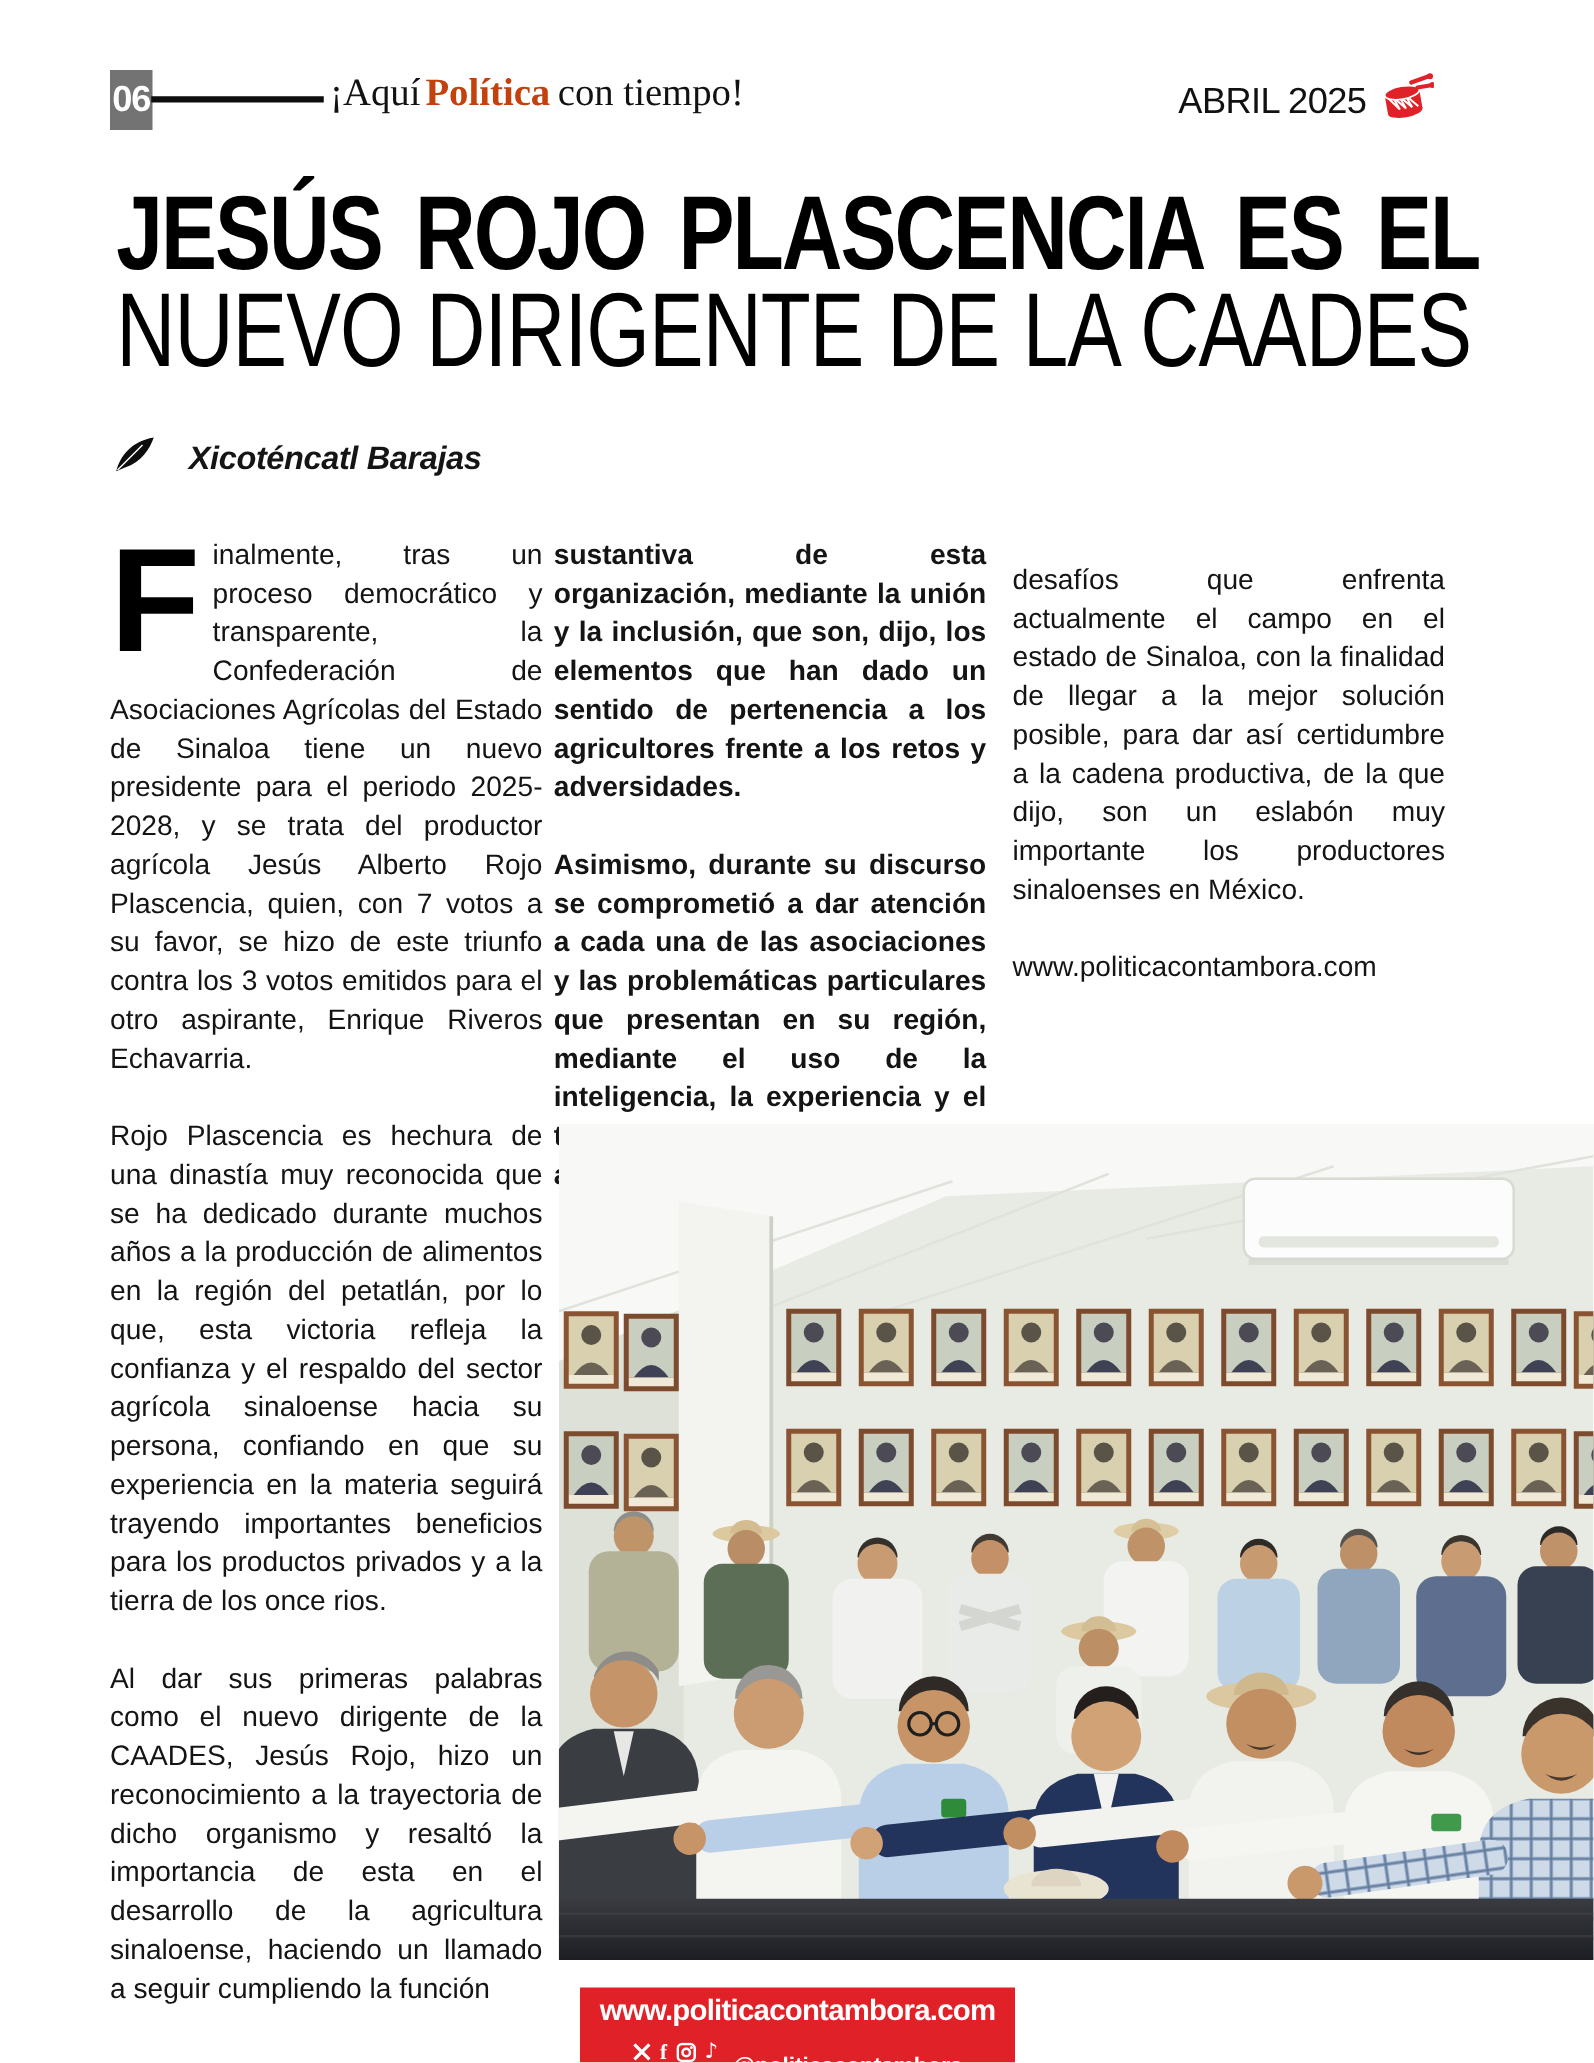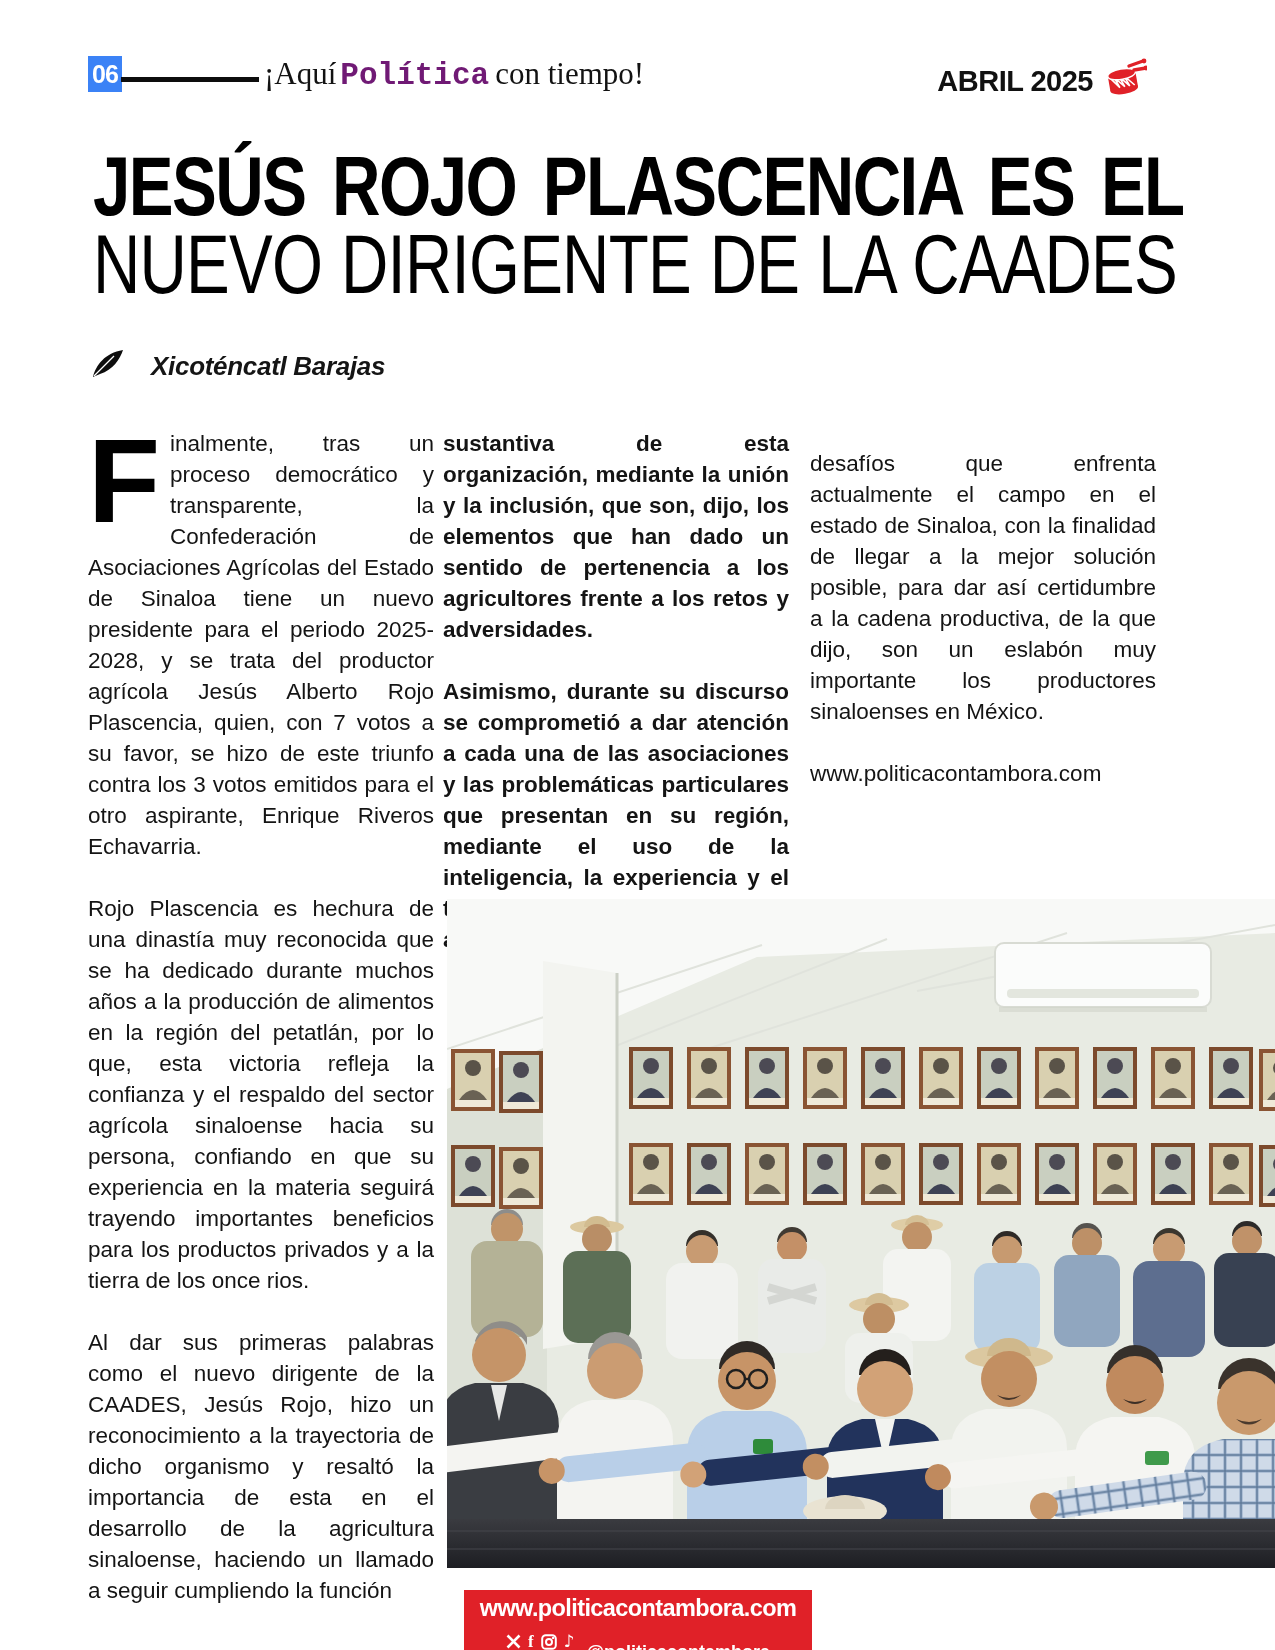--- a/index.html
+++ b/index.html
@@ -1,28 +1,28 @@
 <!DOCTYPE html>
 <html><head>
 <meta charset="utf-8">
 <style>
   html,body{margin:0;padding:0;background:#ffffff;}
   body{width:1275px;height:1650px;position:relative;overflow:hidden;
        font-family:"Liberation Sans",sans-serif;color:#151515;}
   .abs{position:absolute;}
 
   
-  .page-number{left:88px;top:56px;width:34px;height:36px;background:#3b82f6;color:#fff;
-    display:flex;align-items:center;justify-content:center;font-weight:bold;font-size:25px;letter-spacing:-1px;}
+  .page-number{left:88px;top:56px;width:34px;height:48px;background:#737373;color:#fff;
+    display:flex;align-items:center;justify-content:center;font-weight:bold;font-size:29px;letter-spacing:-1px;}
   .header-rule{left:121px;top:77px;width:138px;height:5px;background:#0d0d0d;}
   .masthead{left:264px;top:56px;font-family:"Liberation Serif","DejaVu Serif",serif;
     font-size:31px;white-space:nowrap;color:#121212;}
-  .masthead .brand{color:#701a75;font-weight:bold;padding:0 6px 0 4px;font-family:Liberation Mono, monospace;}
+  .masthead .brand{color:#c2410c;font-weight:bold;padding:0 6px 0 4px;}
   .header-right{right:128px;top:58px;display:flex;align-items:center;gap:8px;}
-  .issue-date{font-weight:bold;font-size:29px;letter-spacing:-0.5px;color:#111;}
+  .issue-date{font-weight:normal;font-size:29px;letter-spacing:-0.5px;color:#111;}
 
   
   .hl{color:#000;white-space:nowrap;line-height:1;transform-origin:left top;}
   .hl1{left:93px;top:144px;font-size:84px;font-weight:bold;letter-spacing:-2px;word-spacing:12px;transform:scaleX(0.80);}
   .hl2{left:93px;top:222px;font-size:84px;font-weight:400;letter-spacing:-1px;word-spacing:2px;transform:scaleX(0.78);}
 
   
   .byline{left:90px;top:348px;display:flex;align-items:center;gap:13px;}
   .byline-name{font-size:26px;font-weight:bold;font-style:italic;letter-spacing:-0.3px;margin-left:12px;}
 

